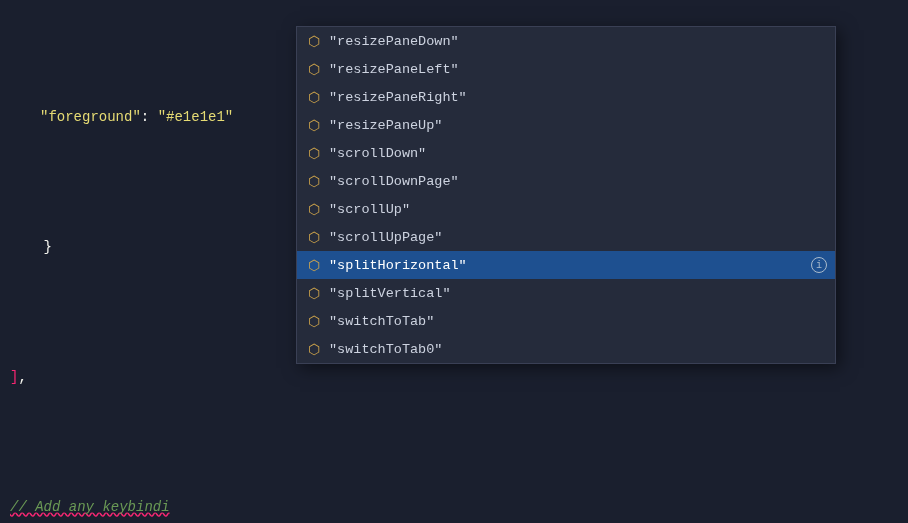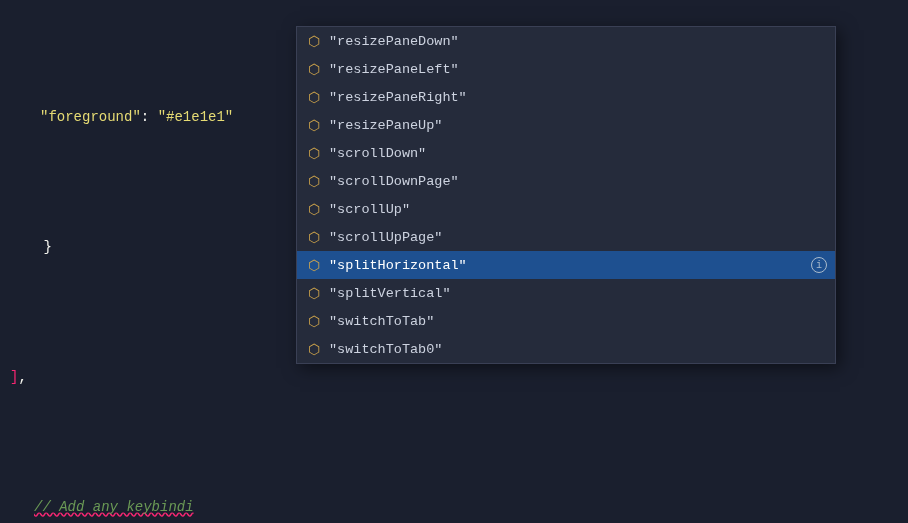--- a/index.html
+++ b/index.html
@@ -32,21 +32,21 @@
       display: flex;
       align-items: center;
       height: 26px;
       padding-left: 10px;
     }
 
     .indent1 { padding-left: 40px; }
 
     .c-string { color: #e6db74; }
     .c-white { color: #f8f8f2; }
-    .c-comment { color: #6a9955; font-style: italic; margin-left: 24px; }
+    .c-comment { color: #6a9955; font-style: italic; }
     .c-pink { color: #f92672; }
 
     @keyframes blink {
       50% { opacity: 0; }
     }
 
     .squiggly {
       text-decoration: underline wavy #f92672;
       text-decoration-skip-ink: none;
     }

